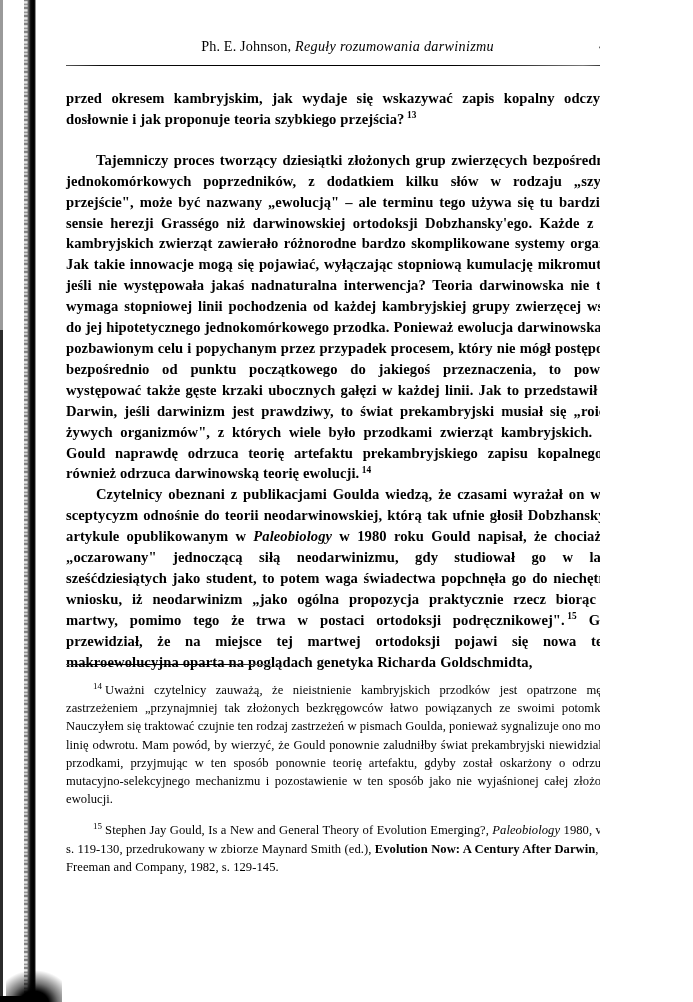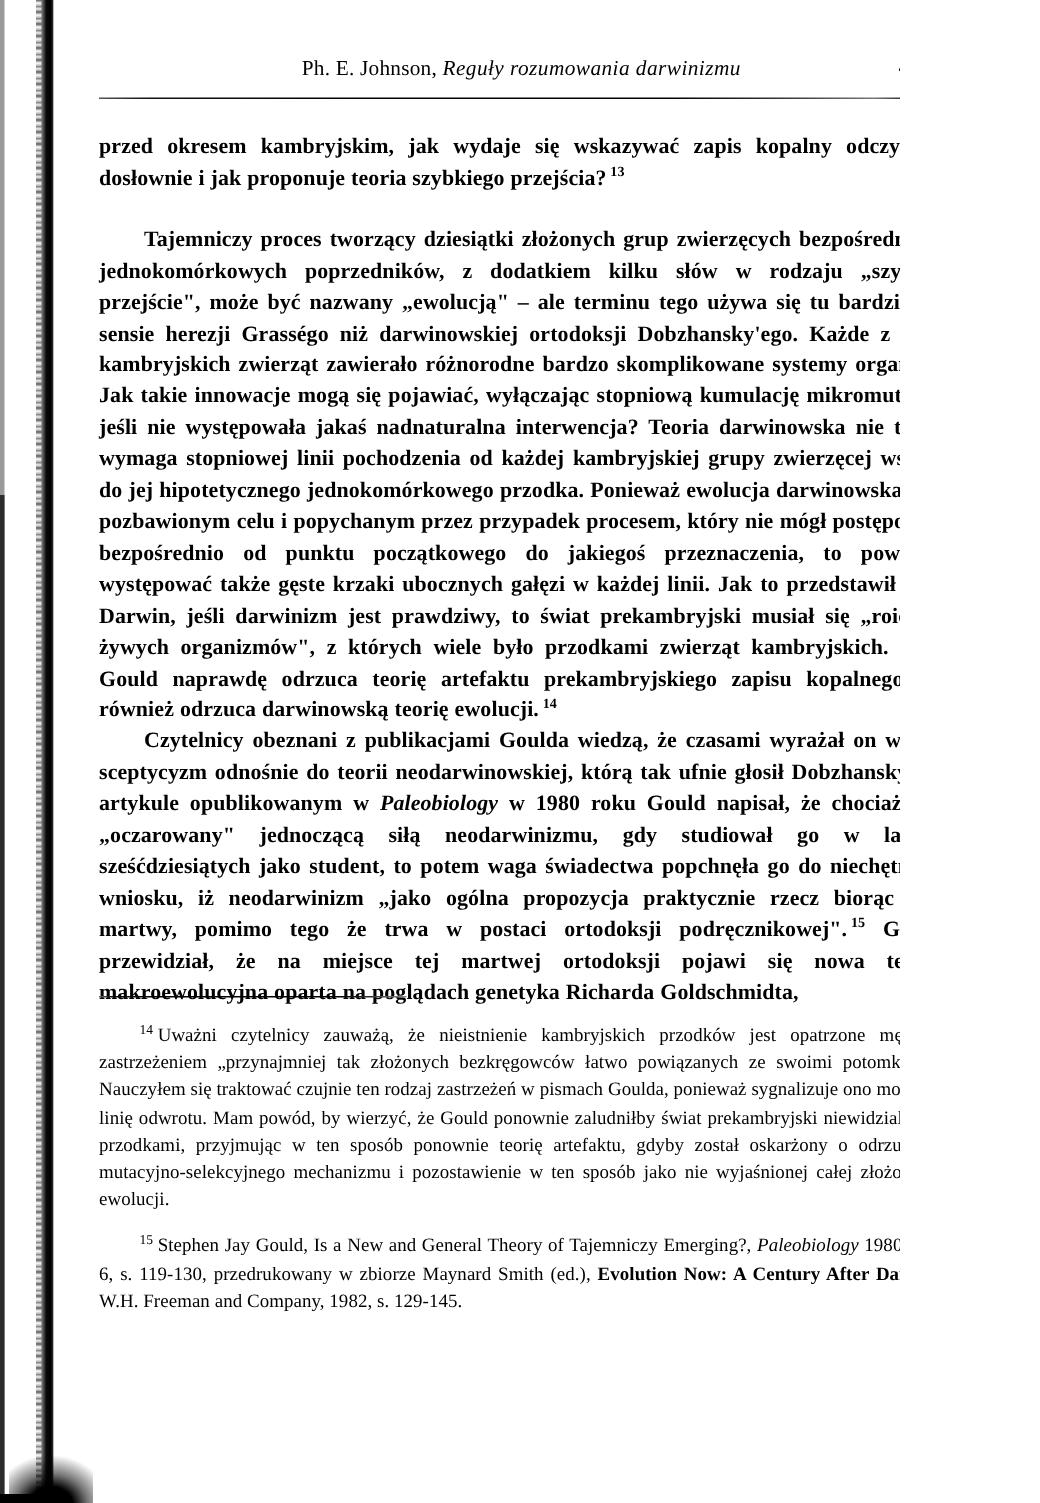--- a/index.html
+++ b/index.html
@@ -201,17 +201,17 @@
         <p class=""><span>przed okresem kambryjskim, jak wydaje się wskazywać zapis kopalny odczytany dosłownie i jak proponuje teoria szybkiego przejścia?</span><sup class="fnref">13</sup></p>
         <p class="indent gap"><span>Tajemniczy proces tworzący dziesiątki złożonych grup zwierzęcych bezpośrednio z jednokomórkowych poprzedników, z dodatkiem kilku słów w rodzaju „szybkie przejście", może być nazwany „ewolucją" – ale terminu tego używa się tu bardziej w sensie herezji Grasségo niż darwinowskiej ortodoksji Dobzhansky'ego. Każde z tych kambryjskich zwierząt zawierało różnorodne bardzo skomplikowane systemy organów. Jak takie innowacje mogą się pojawiać, wyłączając stopniową kumulację mikromutacji, jeśli nie występowała jakaś nadnaturalna interwencja? Teoria darwinowska nie tylko wymaga stopniowej linii pochodzenia od każdej kambryjskiej grupy zwierzęcej wstecz do jej hipotetycznego jednokomórkowego przodka. Ponieważ ewolucja darwinowska jest pozbawionym celu i popychanym przez przypadek procesem, który nie mógł postępować bezpośrednio od punktu początkowego do jakiegoś przeznaczenia, to powinny występować także gęste krzaki ubocznych gałęzi w każdej linii. Jak to przedstawił sam Darwin, jeśli darwinizm jest prawdziwy, to świat prekambryjski musiał się „roić od żywych organizmów", z których wiele było przodkami zwierząt kambryjskich. Jeśli Gould naprawdę odrzuca teorię artefaktu prekambryjskiego zapisu kopalnego, to również odrzuca darwinowską teorię ewolucji.</span><sup class="fnref">14</sup></p>
         <p class="indent"><span>Czytelnicy obeznani z publikacjami Goulda wiedzą, że czasami wyrażał on wielki sceptycyzm odnośnie do teorii neodarwinowskiej, którą tak ufnie głosił Dobzhansky. W artykule opublikowanym w </span><i>Paleobiology</i><span> w 1980 roku Gould napisał, że chociaż był „oczarowany" jednoczącą siłą neodarwinizmu, gdy studiował go w latach sześćdziesiątych jako student, to potem waga świadectwa popchnęła go do niechętnego wniosku, iż neodarwinizm „jako ogólna propozycja praktycznie rzecz biorąc jest martwy, pomimo tego że trwa w postaci ortodoksji podręcznikowej".</span><sup class="fnref">15</sup><span> Gould przewidział, że na miejsce tej martwej ortodoksji pojawi się nowa teoria makroewolucyjna oparta na poglądach genetyka Richarda Goldschmidta,</span></p>
       </div>
   </div>
 
   <div class="footnotes">
     <div class="rule-foot"></div>
     <div id="footnote-list">
         <p class="fn"><sup>14</sup><span>Uważni czytelnicy zauważą, że nieistnienie kambryjskich przodków jest opatrzone mętnym zastrzeżeniem „przynajmniej tak złożonych bezkręgowców łatwo powiązanych ze swoimi potomkami". Nauczyłem się traktować czujnie ten rodzaj zastrzeżeń w pismach Goulda, ponieważ sygnalizuje ono możliwą linię odwrotu. Mam powód, by wierzyć, że Gould ponownie zaludniłby świat prekambryjski niewidzialnymi przodkami, przyjmując w ten sposób ponownie teorię artefaktu, gdyby został oskarżony o odrzucenie mutacyjno-selekcyjnego mechanizmu i pozostawienie w ten sposób jako nie wyjaśnionej całej złożoności ewolucji.</span></p>
-        <p class="fn"><sup>15</sup><span>Stephen Jay Gould, Is a New and General Theory of Tajemniczy Emerging?, </span><i>Paleobiology</i><span> 1980, vol. 6, s. 119-130, przedrukowany w zbiorze Maynard Smith (ed.), </span><b>Evolution Now: A Century After Darwin</b><span>, W.H. Freeman and Company, 1982, s. 129-145.</span></p>
+        <p class="fn"><sup>15</sup><span>Stephen Jay Gould, Is a New and General Theory of Evolution Emerging?, </span><i>Paleobiology</i><span> 1980, vol. 6, s. 119-130, przedrukowany w zbiorze Maynard Smith (ed.), </span><b>Evolution Now: A Century After Darwin</b><span>, W.H. Freeman and Company, 1982, s. 129-145.</span></p>
       </div>
   </div>
 
 </div>
 
 </body></html>

